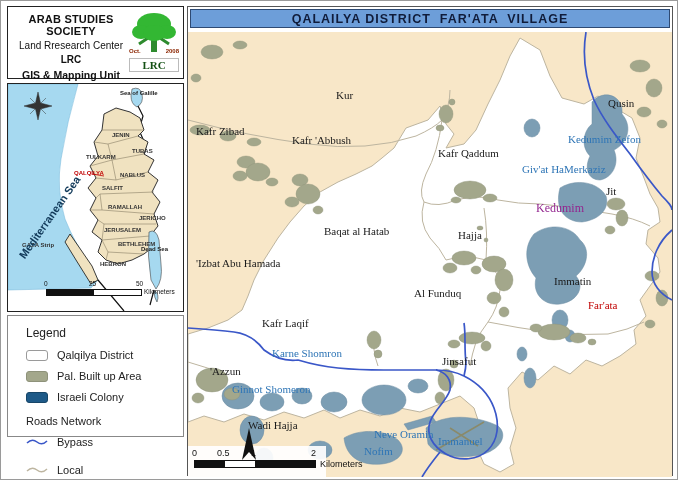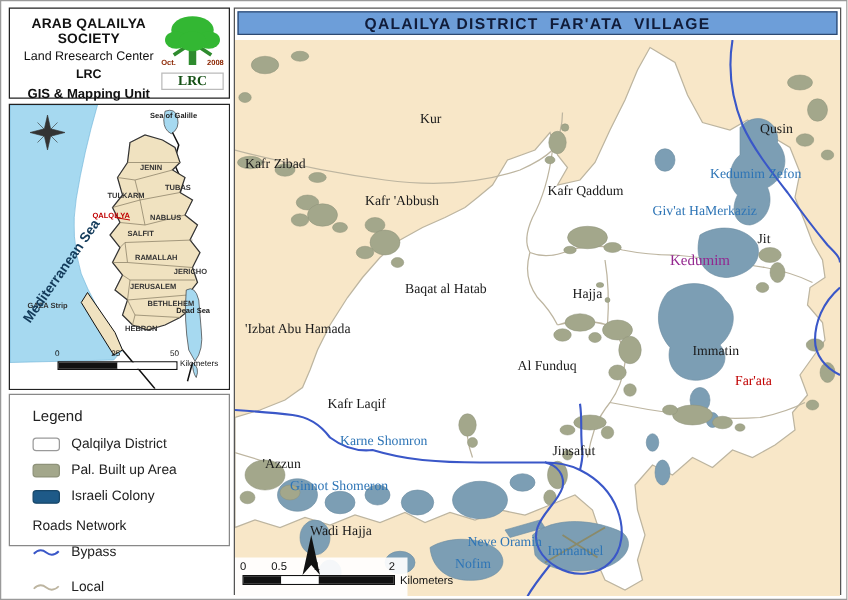--- a/index.html
+++ b/index.html
@@ -69,21 +69,21 @@
   #main-scale .seg{position:absolute;top:0;bottom:0;}
   #main-scale .unit{position:absolute;left:130px;top:11px;}
 </style>
 </head>
 <body>
 
 <div id="page">
 
   <div class="box" id="header-box">
     <div id="header-text">
-      <div class="l1">ARAB QALAILYA SOCIETY</div>
+      <div class="l1">ARAB STUDIES SOCIETY</div>
       <div class="l2">Land Rresearch Center</div>
       <div class="l3">LRC</div>
       <div class="l4">GIS &amp; Mapping Unit</div>
     </div>
     <div id="logo">
       <svg width="50" height="46" viewBox="0 0 50 46">
         <rect x="22" y="26" width="6" height="16" fill="#2e8b2e"></rect>
         <path d="M10,34 L22,26 M40,34 L28,26" stroke="#2e8b2e" stroke-width="3"></path>
         <ellipse cx="25" cy="14" rx="17" ry="11" fill="#33B733"></ellipse>
         <ellipse cx="12" cy="22" rx="9" ry="7" fill="#33B733"></ellipse>
@@ -311,21 +311,21 @@
           <path d="M252,420 C244,430 238,438 234,445"></path>
         </g>
 
         <rect x="0" y="414" width="138" height="31" fill="#ffffff" opacity="0.92"></rect>
         <path d="M54,428 L61,396 L68,428 L61,420 Z" fill="#111"></path>
       </svg>
       <div id="main-labels">
 
       <div class="map-label v" style="left: 148px; top: 58px; text-align: center;">Kur</div>
           <div class="map-label v" style="left: 8px; top: 94px;">Kafr Zibad</div>
-          <div class="map-label v" style="left: 104px; top: 124px; text-align: center;">Kafr 'Abbush</div>
+          <div class="map-label v" style="left: 104px; top: 103px; text-align: center;">Kafr 'Abbush</div>
           <div class="map-label v" style="left: 250px; top: 116px;">Kafr Qaddum</div>
           <div class="map-label v" style="left: 420px; top: 66px;">Qusin</div>
           <div class="map-label c" style="left: 380px; top: 102px;">Kedumim Zefon</div>
           <div class="map-label c" style="left: 334px; top: 132px;">Giv'at HaMerkaziz</div>
           <div class="map-label v" style="left: 418px; top: 154px;">Jit</div>
           <div class="map-label major" style="left: 348px; top: 170px;">Kedumim</div>
           <div class="map-label v" style="left: 136px; top: 194px;">Baqat al Hatab</div>
           <div class="map-label v" style="left: 270px; top: 198px;">Hajja</div>
           <div class="map-label v" style="left: 8px; top: 226px;">'Izbat Abu Hamada</div>
           <div class="map-label v" style="left: 226px; top: 256px;">Al Funduq</div>

